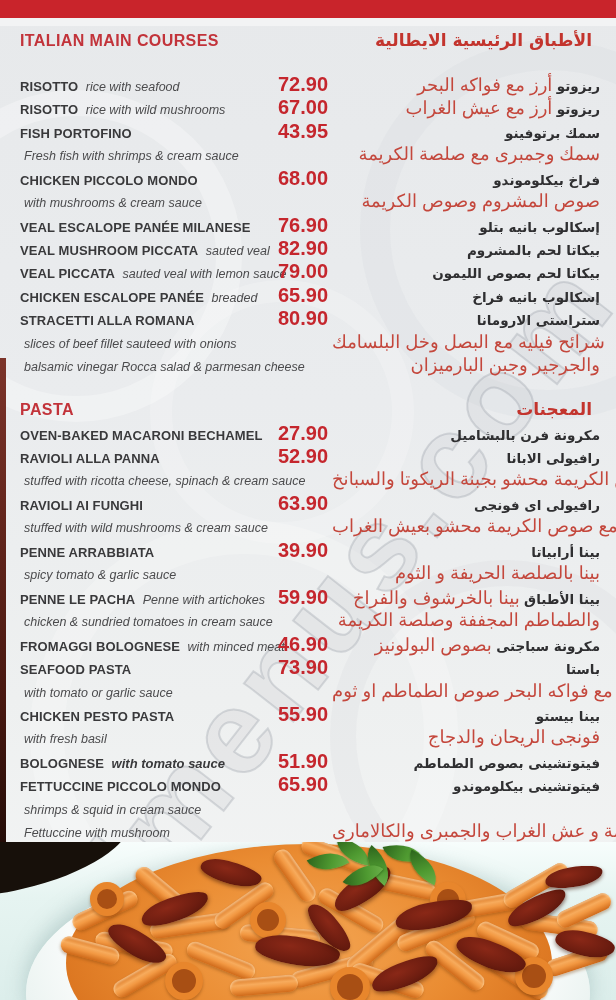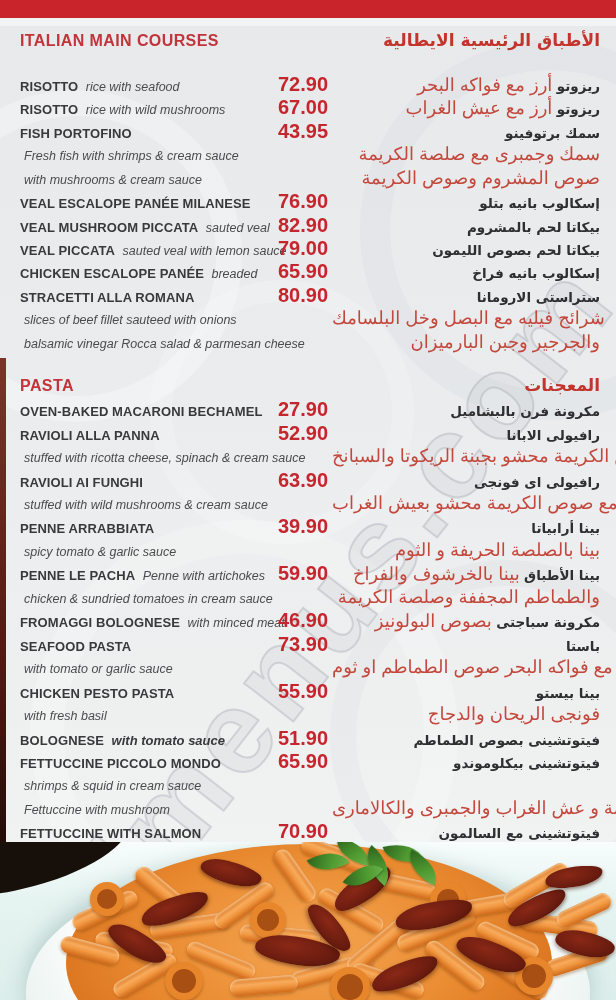--- a/index.html
+++ b/index.html
@@ -18,21 +18,21 @@
   .sw4{left:330px;top:560px;width:300px;height:300px;border:26px solid rgba(200,205,210,.3);opacity:.5;}
   .sw5{left:150px;top:280px;width:220px;height:220px;border:22px solid rgba(255,255,255,.4);opacity:.5;}
   .left-strip{position:absolute;left:0;top:358px;width:6px;height:487px;z-index:3;
     background:linear-gradient(180deg,#7c342a 0%,#62251c 35%,#481810 70%,#230c07 100%);}
   .watermark{
     position:absolute;left:-120px;top:540px;width:900px;text-align:center;z-index:1;
     transform:rotate(-52deg);font-size:118px;font-weight:bold;letter-spacing:8px;white-space:nowrap;
     color:rgba(162,168,176,.12);-webkit-text-stroke:2px rgba(150,156,165,.32);
   }
   .content{position:absolute;left:20px;top:30px;width:580px;z-index:2;}
-  .section-header{display:flex;justify-content:space-between;align-items:baseline;margin:0 0 4px 0;}
+  .section-header{display:flex;justify-content:space-between;align-items:baseline;margin:0 8px 4px 0;}
   .menu-section.first .section-header{margin-bottom:24px;}
   .menu-section.second{margin-top:20px;}
   .title-en{color:#c2333a;font-size:16px;font-weight:bold;letter-spacing:.4px;margin:0;}
   .title-ar{color:#c3342d;font-size:17px;font-weight:bold;margin:0;direction:rtl;
     font-family:"DejaVu Sans",sans-serif;}
   .row{display:flex;align-items:baseline;line-height:20.4px;min-height:20.4px;}
   .cell-en{width:258px;flex:none;white-space:nowrap;color:#39393b;}
   .name{font-weight:bold;font-size:13px;letter-spacing:.1px;}
   .desc{font-style:italic;font-size:12.5px;color:#4b4b4d;margin-left:4px;}
   .desc-bold .desc{font-weight:bold;color:#39393b;font-size:13px;}
@@ -123,20 +123,30 @@
     <div class="cell-en">
       <span class="name"></span><span class="desc">Fresh fish with shrimps &amp; cream sauce</span>
     </div>
     <div class="cell-price"></div>
     <div class="cell-ar">
       <span class="ar-name"></span>
       <span class="ar-desc">سمك وجمبرى مع صلصة الكريمة</span>
     </div>
   </div>
 
+  <div class="row">
+    <div class="cell-en">
+      <span class="name">CHICKEN PICCOLO MONDO</span><span class="desc"></span>
+    </div>
+    <div class="cell-price">68.00</div>
+    <div class="cell-ar">
+      <span class="ar-name">فراخ بيكلوموندو</span>
+      <span class="ar-desc"></span>
+    </div>
+  </div>
 
   <div class="row desc-row">
     <div class="cell-en">
       <span class="name"></span><span class="desc">with mushrooms &amp; cream sauce</span>
     </div>
     <div class="cell-price"></div>
     <div class="cell-ar">
       <span class="ar-name"></span>
       <span class="ar-desc">صوص المشروم وصوص الكريمة</span>
     </div>

